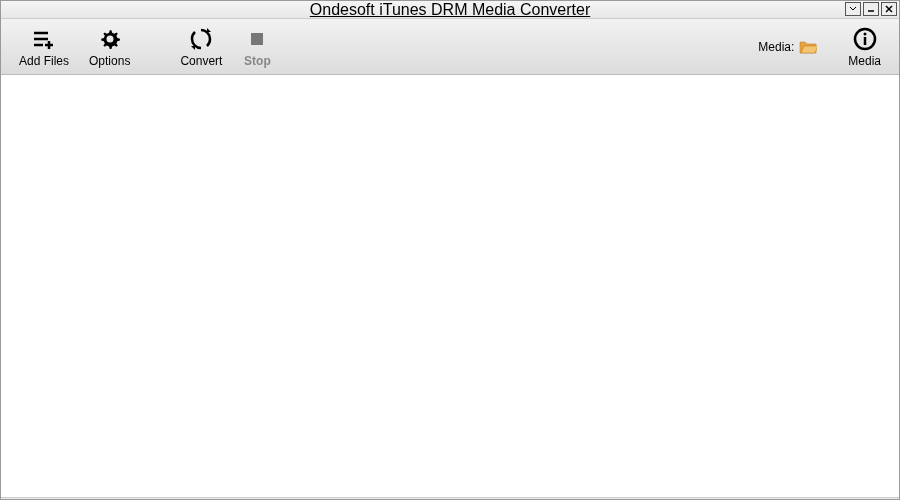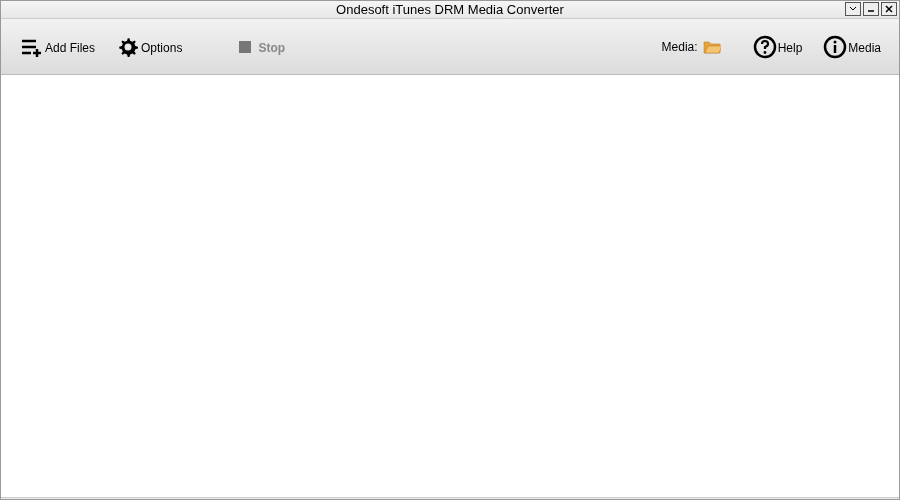--- a/index.html
+++ b/index.html
@@ -15,23 +15,24 @@
     .titlebar {
       height: 18px;
       background: linear-gradient(to bottom, #f5f5f5, #e8e8e8);
       display: flex;
       align-items: center;
       justify-content: center;
       position: relative;
       border-bottom: 1px solid #ccc;
     }
     .titlebar-text {
-      font-size: 13px;
+      font-size: 16px;
       color: #000;
       font-weight: normal;
+      text-decoration: underline;
     }
     .window-controls {
       position: absolute;
       right: 2px;
       top: 1px;
       display: flex;
       gap: 2px;
     }
     .win-btn {
       width: 16px;
@@ -49,21 +50,21 @@
       height: 56px;
       background: linear-gradient(to bottom, #f2f2f2, #dcdcdc);
       display: flex;
       align-items: center;
       padding: 0 8px;
       border-bottom: 1px solid #bbb;
       gap: 0;
     }
     .tool-btn {
       display: flex;
-      flex-direction: row;
+      flex-direction: column;
       align-items: center;
       justify-content: center;
       padding: 4px 10px;
       cursor: pointer;
       min-width: 50px;
     }
     .tool-btn.disabled { cursor: default; }
     .tool-btn .icon {
       width: 26px;
       height: 26px;
@@ -165,20 +166,33 @@
       <svg width="26" height="26" viewBox="0 0 26 26">
         <path d="M13 3 L15 3 L15.8 6 L18.5 7.2 L21 5.5 L22.5 7 L20.8 9.5 L22 12.2 L25 13 L25 15 L22 15.8 L20.8 18.5 L22.5 21 L21 22.5 L18.5 20.8 L15.8 22 L15 25 L13 25 L12.2 22 L9.5 20.8 L7 22.5 L5.5 21 L7.2 18.5 L6 15.8 L3 15 L3 13 L6 12.2 L7.2 9.5 L5.5 7 L7 5.5 L9.5 7.2 L12.2 6 Z" fill="#000" transform="scale(0.85) translate(2 2)"></path>
         <circle cx="13" cy="13" r="3.5" fill="#e8e8e8"></circle>
       </svg>
     </span>
     <span class="label">Options</span>
   </div>
 
   <div class="spacer-small"></div>
 
+  <div class="tool-btn">
+    <span class="icon">
+      <svg width="26" height="26" viewBox="0 0 26 26">
+        <path d="M 13 4 A 9 9 0 0 1 22 13" stroke="#000" stroke-width="2.5" fill="none"></path>
+        <path d="M 13 22 A 9 9 0 0 1 4 13" stroke="#000" stroke-width="2.5" fill="none"></path>
+        <path d="M 19 3 L 23 7 L 19 7 Z" fill="#000" transform="translate(0 -1)"></path>
+        <path d="M 7 23 L 3 19 L 7 19 Z" fill="#000" transform="translate(0 1)"></path>
+        <path d="M 4 13 A 9 9 0 0 1 7 6" stroke="#000" stroke-width="2.5" fill="none"></path>
+        <path d="M 22 13 A 9 9 0 0 1 19 20" stroke="#000" stroke-width="2.5" fill="none"></path>
+      </svg>
+    </span>
+    <span class="label">Convert</span>
+  </div>
 
   <div class="tool-btn disabled">
     <span class="icon">
       <svg width="26" height="26" viewBox="0 0 26 26">
         <rect x="7" y="7" width="12" height="12" fill="#777"></rect>
       </svg>
     </span>
     <span class="label">Stop</span>
   </div>
 
@@ -191,30 +205,20 @@
     <span class="output-label">Media:</span>
     <span class="folder-icon">
       <svg width="18" height="16" viewBox="0 0 18 16">
         <path d="M 1 3 L 1 14 L 17 14 L 17 5 L 8 5 L 6 3 Z" fill="#e8a33d" stroke="#b57a1f" stroke-width="0.5"></path>
         <path d="M 2 14 L 5 7 L 19 7 L 16 14 Z" fill="#f5c471" stroke="#b57a1f" stroke-width="0.5"></path>
       </svg>
     </span>
   </div>
 
   <div class="right-tools">
-    <div class="tool-btn">
-      <span class="icon">
-        <svg width="26" height="26" viewBox="0 0 26 26">
-          <circle cx="13" cy="13" r="10" stroke="#000" stroke-width="2.5" fill="none"></circle>
-          <path d="M 10 10 Q 10 7 13 7 Q 16 7 16 10 Q 16 12 13 13 L 13 15" stroke="#000" stroke-width="2.2" fill="none"></path>
-          <circle cx="13" cy="18.5" r="1.4" fill="#000"></circle>
-        </svg>
-      </span>
-      <span class="label">Help</span>
-    </div>
 
     <div class="tool-btn">
       <span class="icon">
         <svg width="26" height="26" viewBox="0 0 26 26">
           <circle cx="13" cy="13" r="10" stroke="#000" stroke-width="2.5" fill="none"></circle>
           <circle cx="13" cy="8" r="1.5" fill="#000"></circle>
           <line x1="13" y1="11" x2="13" y2="19" stroke="#000" stroke-width="2.5"></line>
         </svg>
       </span>
       <span class="label">Media</span>

